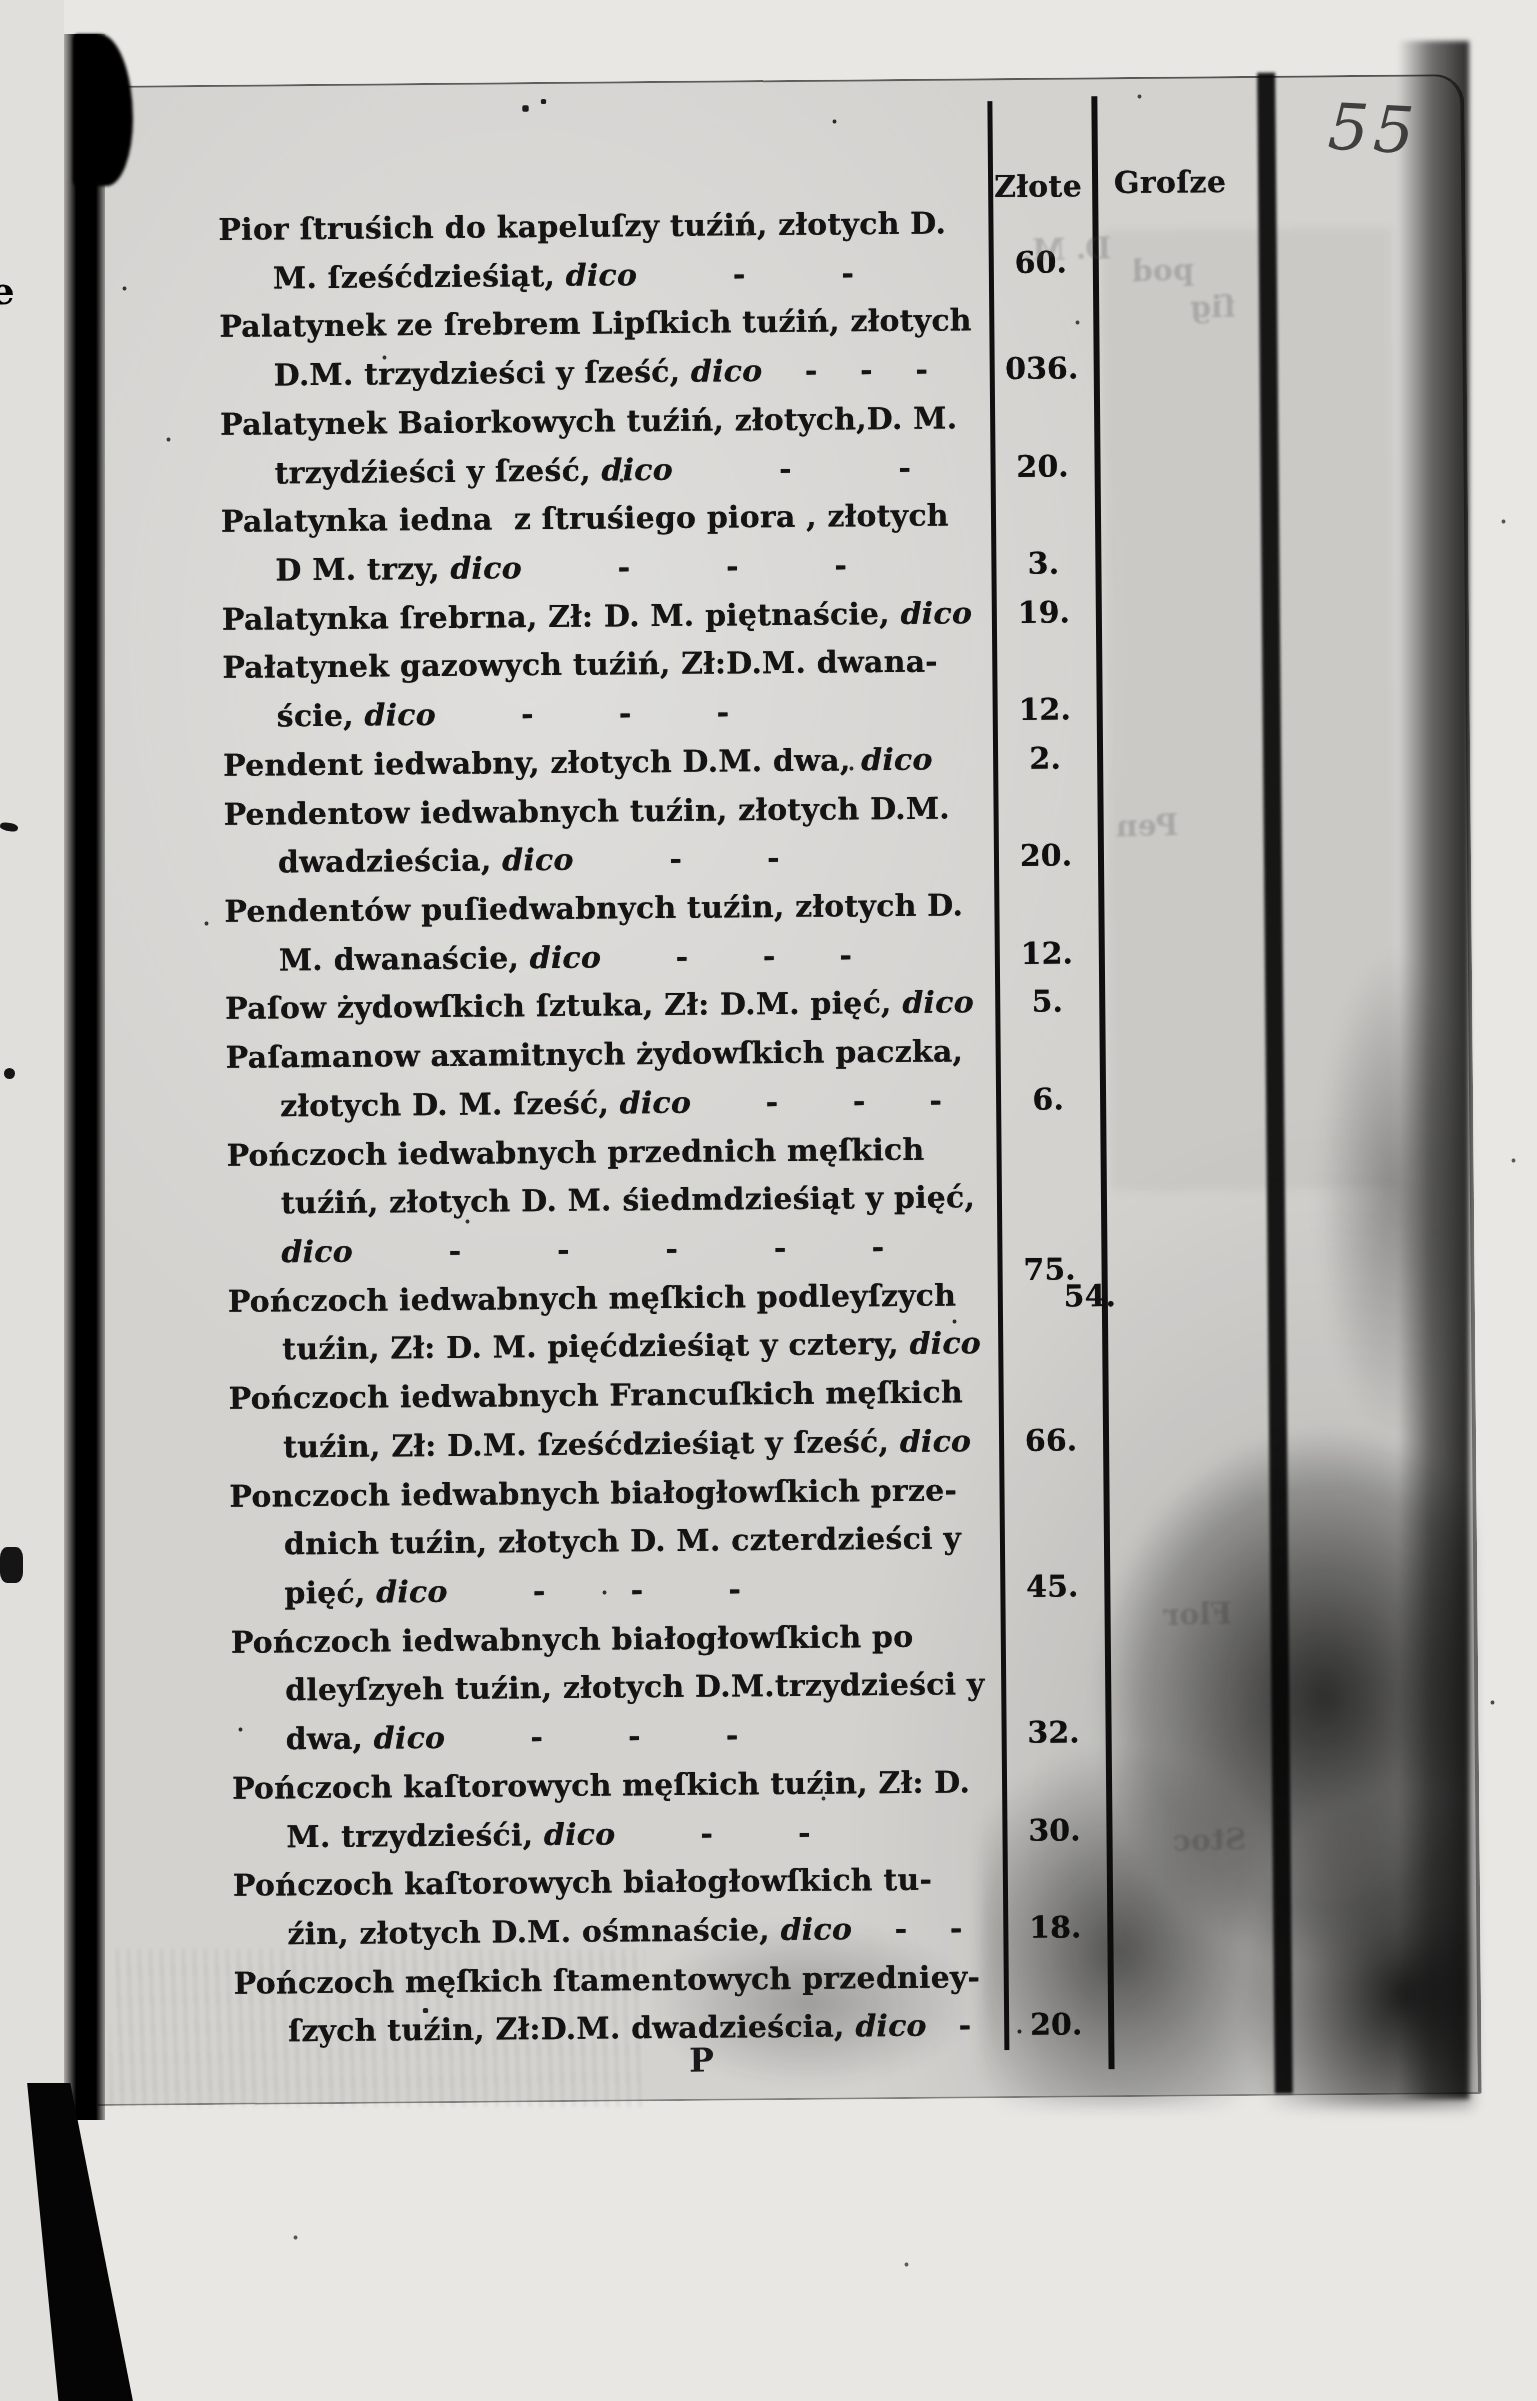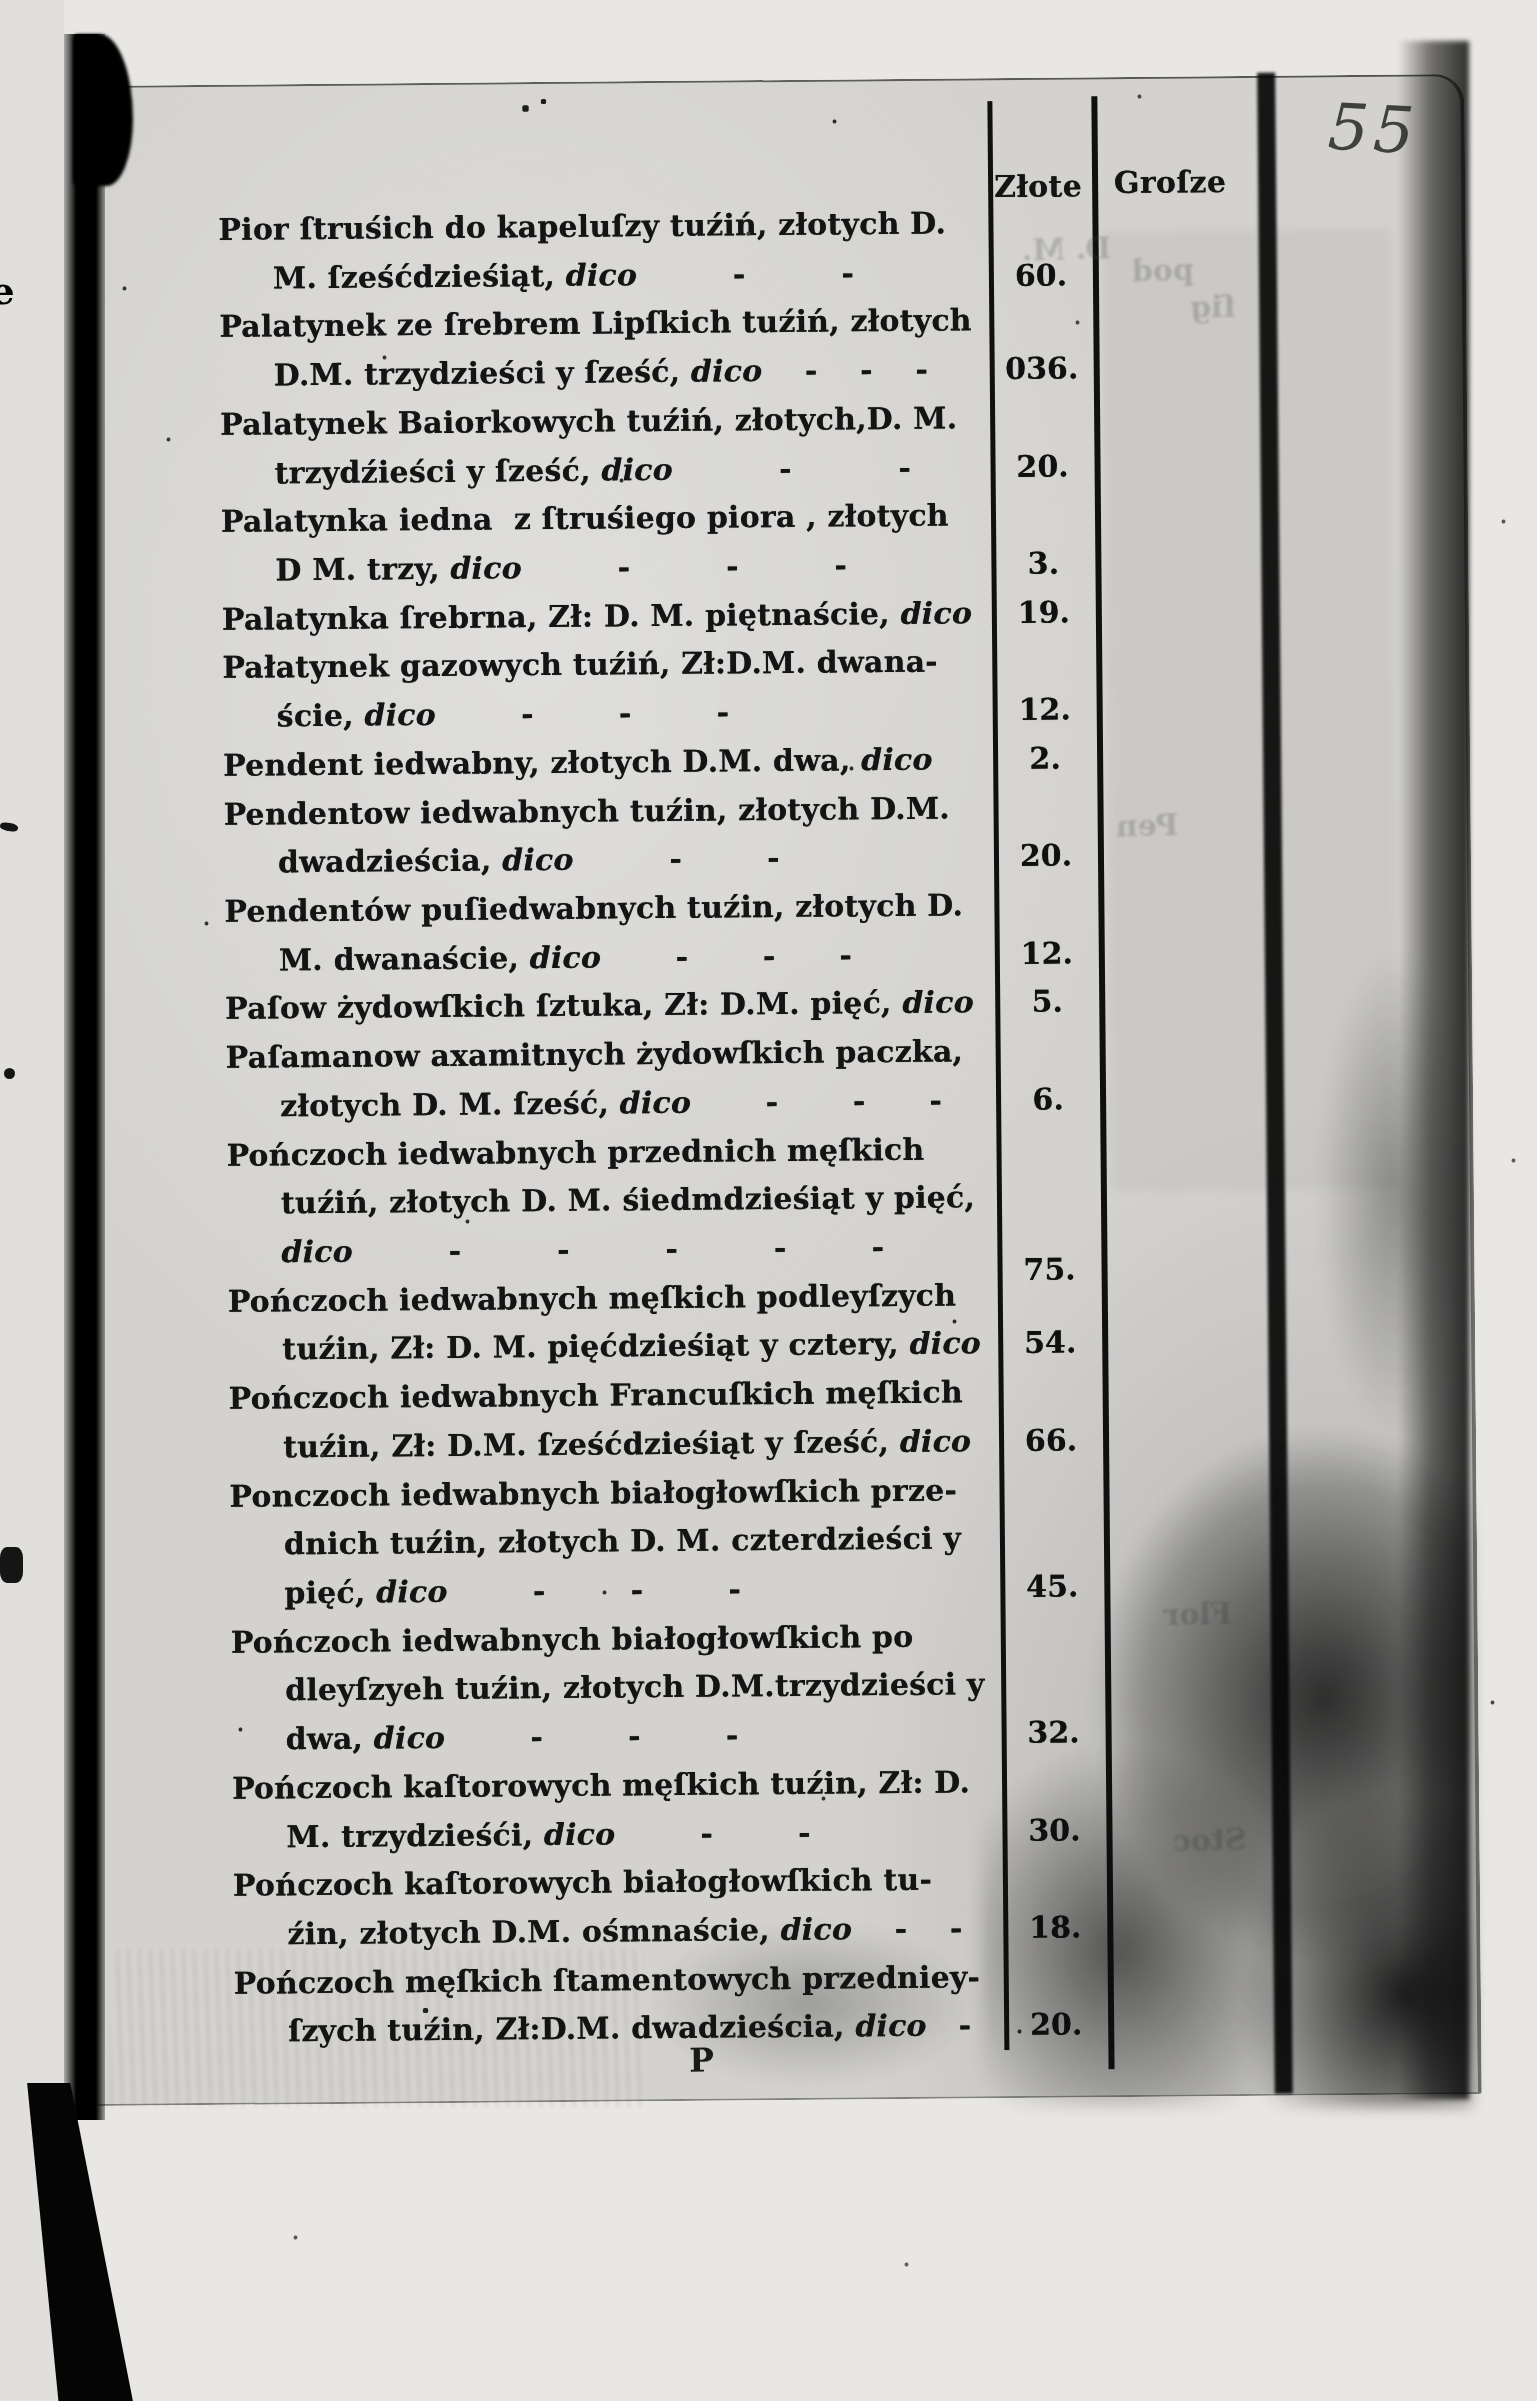--- a/index.html
+++ b/index.html
@@ -105,21 +105,21 @@
     <div class="vrule r1"></div>
     <div class="vrule r2"></div>
     <div class="vrule r3"></div>
 
     <div class="colhead zl">Złote</div>
     <div class="colhead gr">Groſze</div>
 
     <div id="entries">
         <div class="tline" style="top: 118px;">Pior ſtruśich do kapeluſzy tuźiń, złotych D.</div>
         <div class="tline cont" style="top: 167px;">M. ſześćdzieśiąt, <i>dico</i>         -         -</div>
-        <div class="zval" style="top: 171px;">60.</div>
+        <div class="zval" style="top: 158px;">60.</div>
         <div class="tline" style="top: 215px;">Palatynek ze ſrebrem Lipſkich tuźiń, złotych</div>
         <div class="tline cont" style="top: 264px;">D.M. trzydzieści y ſześć, <i>dico</i>    -    -    -</div>
         <div class="zval" style="top: 264px;">036.</div>
         <div class="tline" style="top: 313px;">Palatynek Baiorkowych tuźiń, złotych,D. M.</div>
         <div class="tline cont" style="top: 362px;">trzydźieści y ſześć, <i>dico</i>          -          -</div>
         <div class="zval" style="top: 362px;">20.</div>
         <div class="tline" style="top: 410px;">Palatynka iedna  z ſtruśiego piora , złotych</div>
         <div class="tline cont" style="top: 459px;">D M. trzy, <i>dico</i>         -         -         -</div>
         <div class="zval" style="top: 459px;">3.</div>
         <div class="tline" style="top: 508px;">Palatynka ſrebrna, Zł: D. M. piętnaście, <i>dico</i></div>
@@ -139,21 +139,21 @@
         <div class="zval" style="top: 897px;">5.</div>
         <div class="tline" style="top: 946px;">Paſamanow axamitnych żydowſkich paczka,</div>
         <div class="tline cont" style="top: 995px;">złotych D. M. ſześć, <i>dico</i>       -       -      -</div>
         <div class="zval" style="top: 995px;">6.</div>
         <div class="tline" style="top: 1044px;">Pończoch iedwabnych przednich męſkich</div>
         <div class="tline cont" style="top: 1092px;">tuźiń, złotych D. M. śiedmdzieśiąt y pięć,</div>
         <div class="tline cont" style="top: 1141px;"><i>dico</i>         -         -         -         -        -</div>
         <div class="zval" style="top: 1141px; margin-top: 24px;">75.</div>
         <div class="tline" style="top: 1190px;">Pończoch iedwabnych męſkich podleyſzych</div>
         <div class="tline cont" style="top: 1238px;">tuźin, Zł: D. M. pięćdzieśiąt y cztery, <i>dico</i></div>
-        <div class="zval" style="top: 1238px;">54.</div>
+        <div class="zval" style="top: 1192px; margin-left: 40px;">54.</div>
         <div class="tline" style="top: 1287px;">Pończoch iedwabnych Francuſkich męſkich</div>
         <div class="tline cont" style="top: 1336px;">tuźin, Zł: D.M. ſześćdzieśiąt y ſześć, <i>dico</i></div>
         <div class="zval" style="top: 1336px;">66.</div>
         <div class="tline" style="top: 1385px;">Ponczoch iedwabnych białogłowſkich prze-</div>
         <div class="tline cont" style="top: 1433px;">dnich tuźin, złotych D. M. czterdzieści y</div>
         <div class="tline cont" style="top: 1482px;">pięć, <i>dico</i>        -        -        -</div>
         <div class="zval" style="top: 1482px;">45.</div>
         <div class="tline" style="top: 1531px;">Pończoch iedwabnych białogłowſkich po</div>
         <div class="tline cont" style="top: 1579px;">dleyſzyeh tuźin, złotych D.M.trzydzieści y</div>
         <div class="tline cont" style="top: 1628px;">dwa, <i>dico</i>        -        -        -</div>

